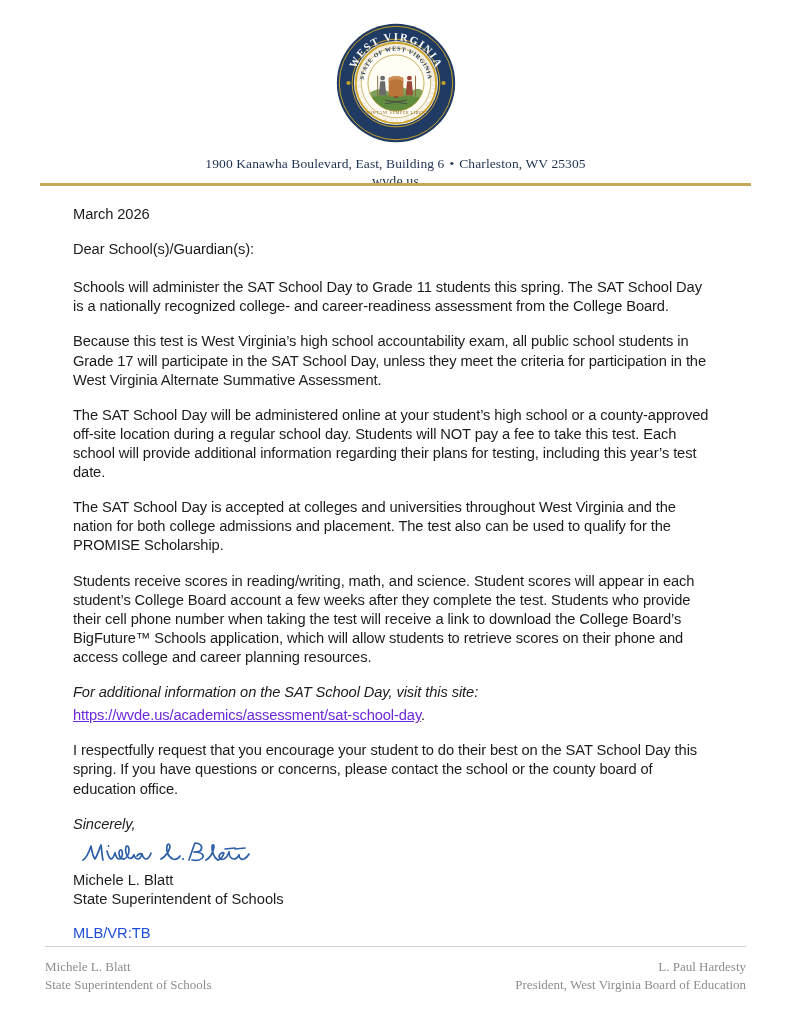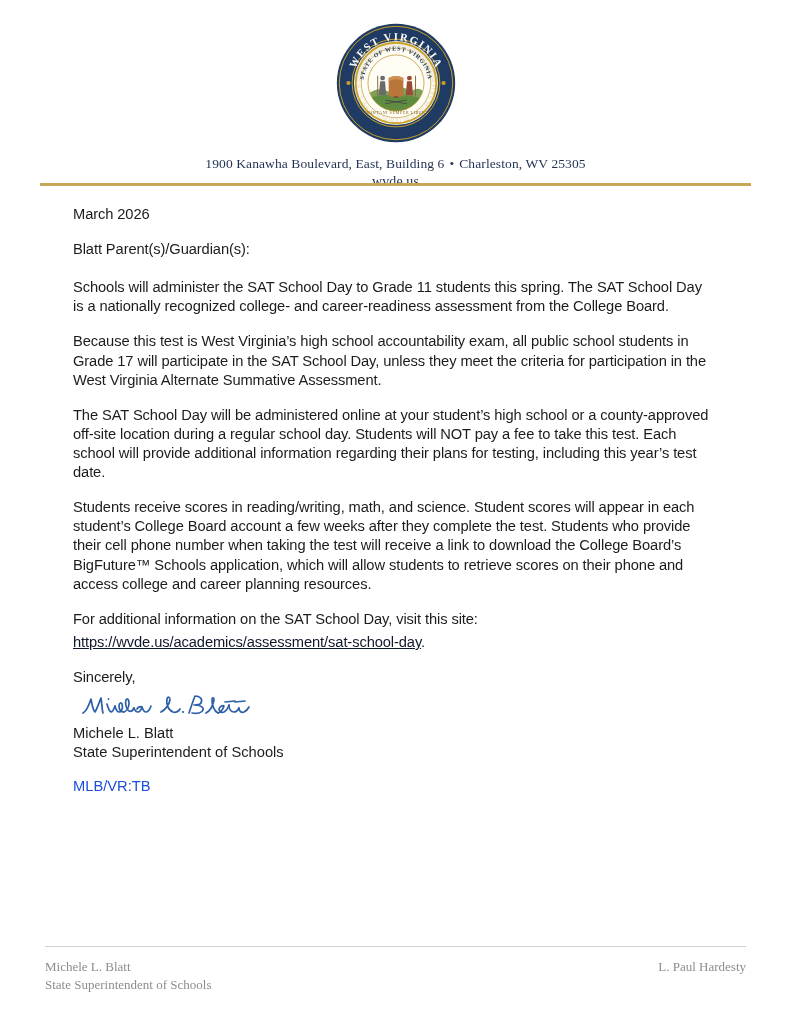--- a/index.html
+++ b/index.html
@@ -61,24 +61,24 @@
   .para {
     font-size: 14.7px;
     line-height: 1.30;
     color: #1c1c1c;
     margin: 0 0 16px 0;
     font-family: "Liberation Sans", sans-serif;
     letter-spacing: -0.1px;
   }
   .para.date { }
   .para.salutation { margin-bottom: 19px; }
-  .para.nogap { margin-bottom: 4px; }
+  .para.nogap { margin-bottom: 4px; font-style: italic; }
 
   a.doc-link {
-    color: #0f172a;
+    color: #6d28d9;
     text-decoration: underline;
   }
 
   
   .sig-block { }
   .sig-img { display: block; margin: 2px 0 1px 6px; line-height: 0; }
   .sig-name {
     font-size: 14.7px;
     line-height: 1.30;
     color: #1c1c1c;
@@ -201,34 +201,36 @@
       <div class="address-line2">wvde.us</div>
     </div>
   </div>
 
   <div class="gold-rule"></div>
 
   <div class="body-area">
 
     <p class="para date">March 2026</p>
 
-    <p class="para salutation">Blatt Parent(s)/Guardian(s):</p>
+    <p class="para salutation">Dear School(s)/Guardian(s):</p>
 
     <p class="para">Schools will administer the SAT School Day to Grade 11 students this spring. The SAT School Day is a nationally recognized college- and career-readiness assessment from the College Board.</p>
 
     <p class="para">Because this test is West Virginia’s high school accountability exam, all public school students in Grade 17 will participate in the SAT School Day, unless they meet the criteria for participation in the West Virginia Alternate Summative Assessment.</p>
 
     <p class="para">The SAT School Day will be administered online at your student’s high school or a county-approved off-site location during a regular school day. Students will NOT pay a fee to take this test. Each school will provide additional information regarding their plans for testing, including this year’s test date.</p>
 
+    <p class="para">The SAT School Day is accepted at colleges and universities throughout West Virginia and the nation for both college admissions and placement. The test also can be used to qualify for the PROMISE Scholarship.</p>
 
     <p class="para">Students receive scores in reading/writing, math, and science. Student scores will appear in each student’s College Board account a few weeks after they complete the test. Students who provide their cell phone number when taking the test will receive a link to download the College Board’s BigFuture™ Schools application, which will allow students to retrieve scores on their phone and access college and career planning resources.</p>
 
     <p class="para nogap">For additional information on the SAT School Day, visit this site:</p>
     <p class="para"><a class="doc-link" href="#">https://wvde.us/academics/assessment/sat-school-day</a><span>.</span></p>
 
+    <p class="para">I respectfully request that you encourage your student to do their best on the SAT School Day this spring. If you have questions or concerns, please contact the school or the county board of education office.</p>
 
     <div class="sig-block">
       <p class="para nogap">Sincerely,</p>
 
       <div class="sig-img">
         <svg width="175" height="32" viewBox="0 0 175 32" xmlns="http://www.w3.org/2000/svg">
           <g fill="none" stroke="#2d5fa8" stroke-width="1.7" stroke-linecap="round" stroke-linejoin="round">
 
             <path d="M4,22 C8,20 10,14 12,8 C13,14 14,19 16,21 C18,18 20,12 22,7 C23,13 23,19 24,22"></path>
 
@@ -266,16 +268,17 @@
 
   <div class="footer-rule"></div>
 
   <div class="footer">
     <div class="footer-left">
       <div>Michele L. Blatt</div>
       <div>State Superintendent of Schools</div>
     </div>
     <div class="footer-right">
       <div>L. Paul Hardesty</div>
+      <div>President, West Virginia Board of Education</div>
     </div>
   </div>
 
 </div>
 
 </body></html>

